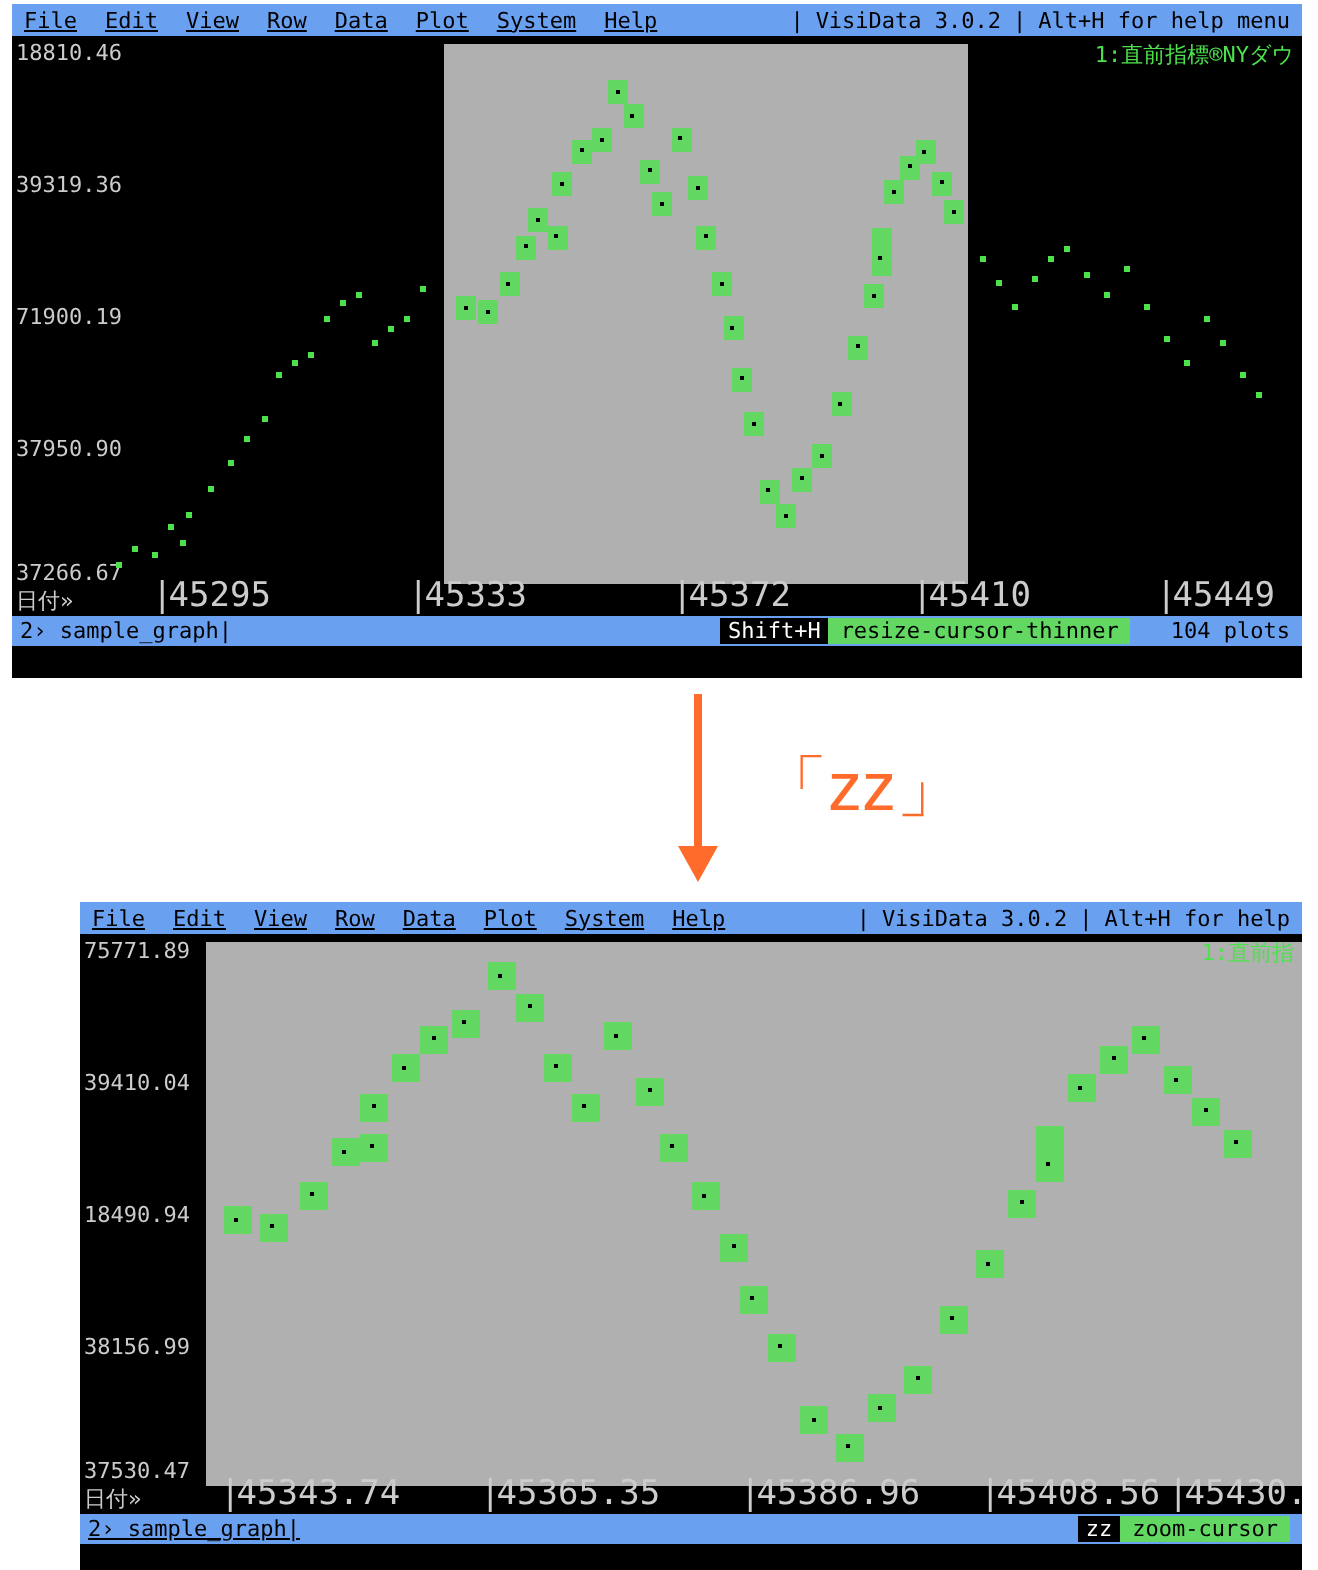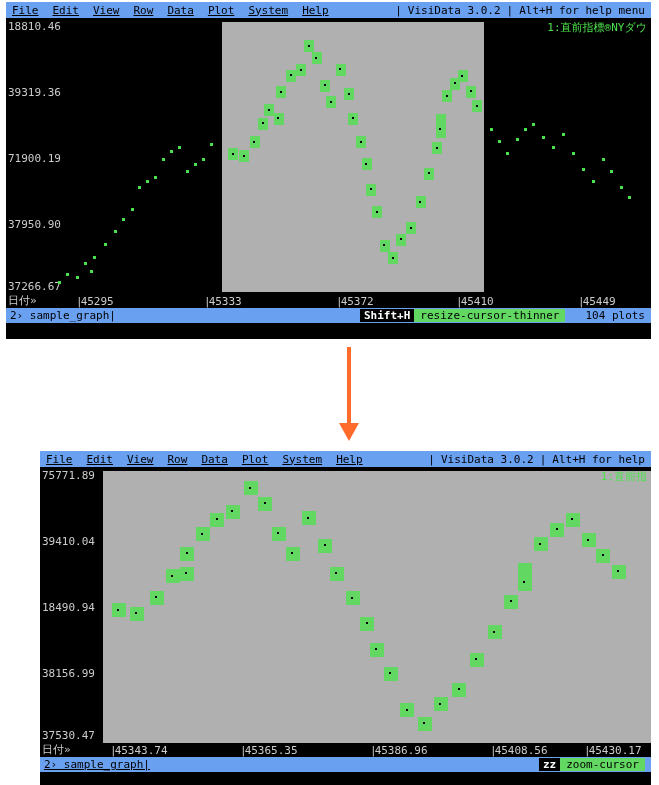--- a/index.html
+++ b/index.html
@@ -50,21 +50,21 @@
   }
   .y-label { position: absolute; left: 0; font-size: 11px; }
   .x-axis {
     position: absolute;
     left: 0; right: 0; bottom: 0;
     height: 14px;
     color: #ccc;
     font-size: 11px;
   }
   .x-axis-label-left { position:absolute; left:2px; bottom:0;}
-  .x-tick { position: absolute; bottom: 0; font-size:11px;}
+  .x-tick { position: absolute; bottom: 0; font-size:17px;}
   .x-tick::before { content:"|"; margin-right:-2px;}
 
   .legend {
     position: absolute;
     top: 2px; right: 4px;
     color: #4ce24c;
     font-size: 11px;
   }
 
   .dot {
@@ -83,21 +83,21 @@
     background: #6aa0f0;
     color: #000;
     height: 15px;
     display: flex;
     align-items: center;
     overflow: hidden;
     white-space: nowrap;
   }
   .status .left { padding-left: 4px;}
   .status .right { margin-left:auto; display:flex; align-items:center; padding-right:6px;}
-  .key-hint { background:#000; color:#fff; padding:0 4px;font-weight:bold;}
+  .key-hint { background:#000; color:#fff; padding:0 4px;}
   .cmd-hint { background:#62d862; color:#000; padding:0 6px;}
   .status .plots { margin-left: 20px;}
 
   .annot {
     height: 110px;
     position: relative;
     width: 659px;
   }
   .arrow {
     position: absolute;
@@ -305,20 +305,21 @@
       <span class="plots">104 plots</span>
     </span>
   </div>
 </div>
 
 <div class="annot">
   <svg class="arrow" width="40" height="98">
     <line class="arrow-stem" x1="14" y1="2" x2="14" y2="80"></line>
     <polygon class="arrow-head" points="4,78 24,78 14,96"></polygon>
   </svg>
+  <div class="annot-text">「zz」</div>
 </div>
 
 <div class="terminal term-bot">
 
   <div class="menubar">
     <span class="menu-item">File</span>
     <span class="menu-item">Edit</span>
     <span class="menu-item">View</span>
     <span class="menu-item">Row</span>
     <span class="menu-item">Data</span>

